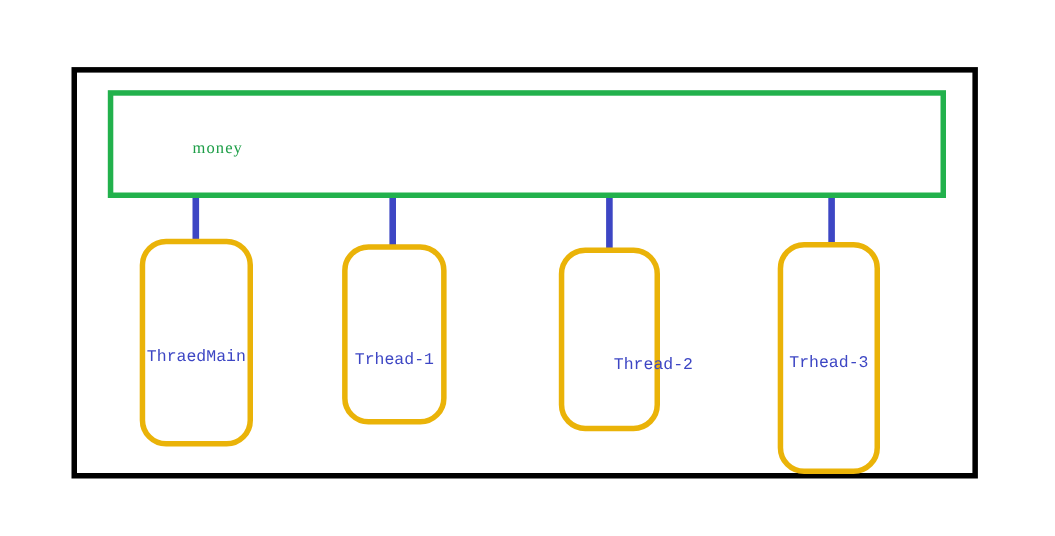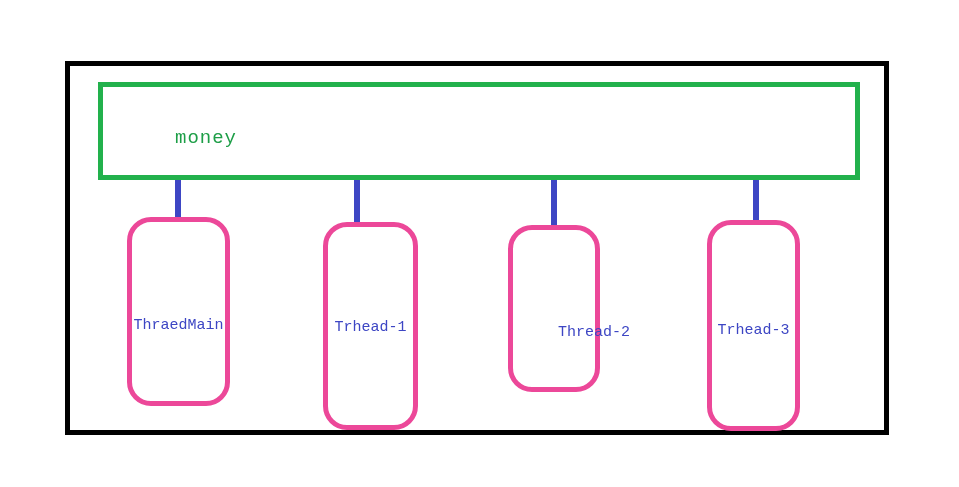--- a/index.html
+++ b/index.html
@@ -36,46 +36,47 @@
     border: 5px solid #22B14C;
     box-sizing: border-box;
     background: #ffffff;
     z-index: 2;
   }
   .resource-label {
     position: absolute;
     left: 72px;
     top: 40px;
     color: #1D9E47;
-    font-size: 19px;
+    font-size: 15px;
     letter-spacing: 1px;
     white-space: nowrap;
+    font-family: Liberation Serif, serif;
   }
   
   .connector {
     position: absolute;
     width: 6px;
     background: #3D46C4;
     z-index: 1;
   }
   .c1 { left: 175px; top: 180px; height: 40px; }
   .c2 { left: 354px; top: 180px; height: 45px; }
   .c3 { left: 551px; top: 180px; height: 48px; }
   .c4 { left: 753px; top: 180px; height: 43px; }
   
   .node {
     position: absolute;
-    border: 5px solid #ec4899;
+    border: 5px solid #eab308;
     border-radius: 24px;
     box-sizing: border-box;
     background: #ffffff;
     z-index: 2;
   }
   .n1 { left: 127px; top: 217px; width: 103px; height: 189px; }
-  .n2 { left: 323px; top: 222px; width: 95px;  height: 208px; padding-left: 31px; }
+  .n2 { left: 311px; top: 222px; width: 95px;  height: 164px; padding-left: 31px; }
   .n3 { left: 508px; top: 225px; width: 92px;  height: 167px; }
   .n4 { left: 707px; top: 220px; width: 93px;  height: 211px; }
   .node-label {
     position: absolute;
     left: 0;
     right: 0;
     text-align: center;
     transform: translateY(-50%);
     color: #3D46C4;
     font-size: 15px;

